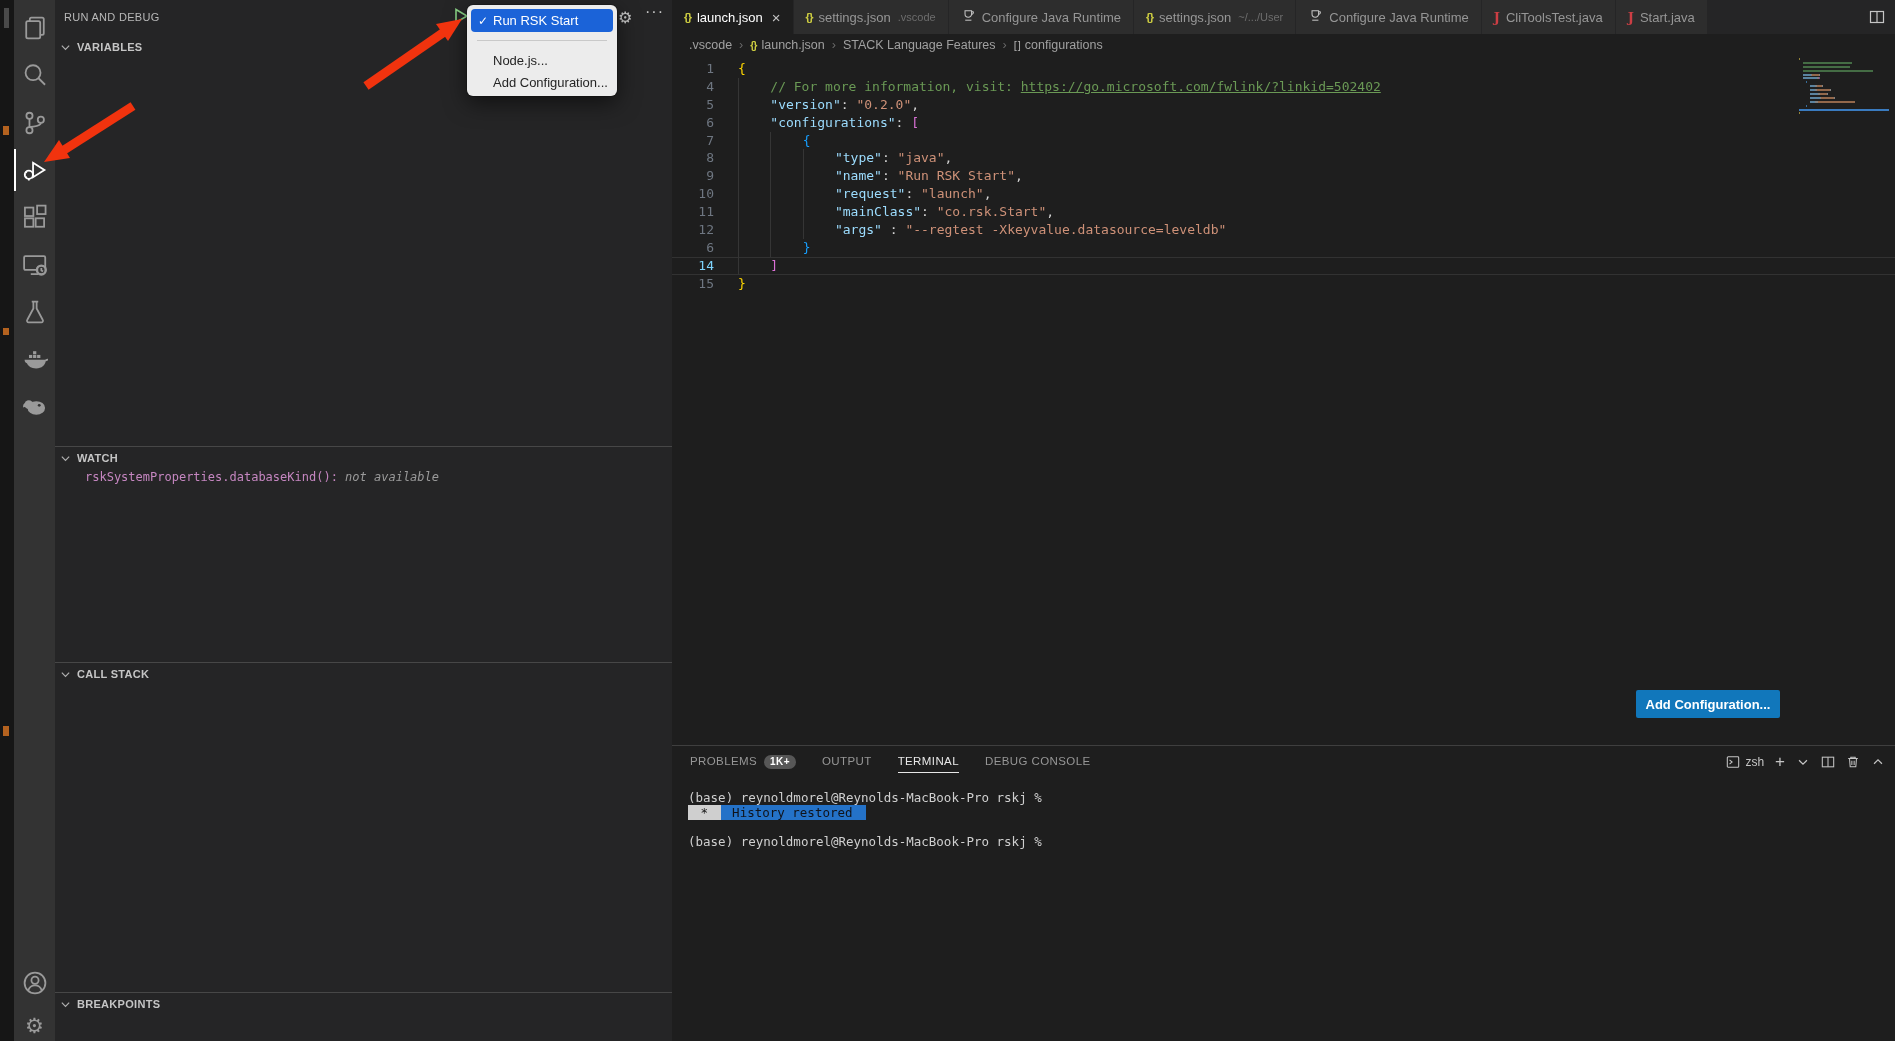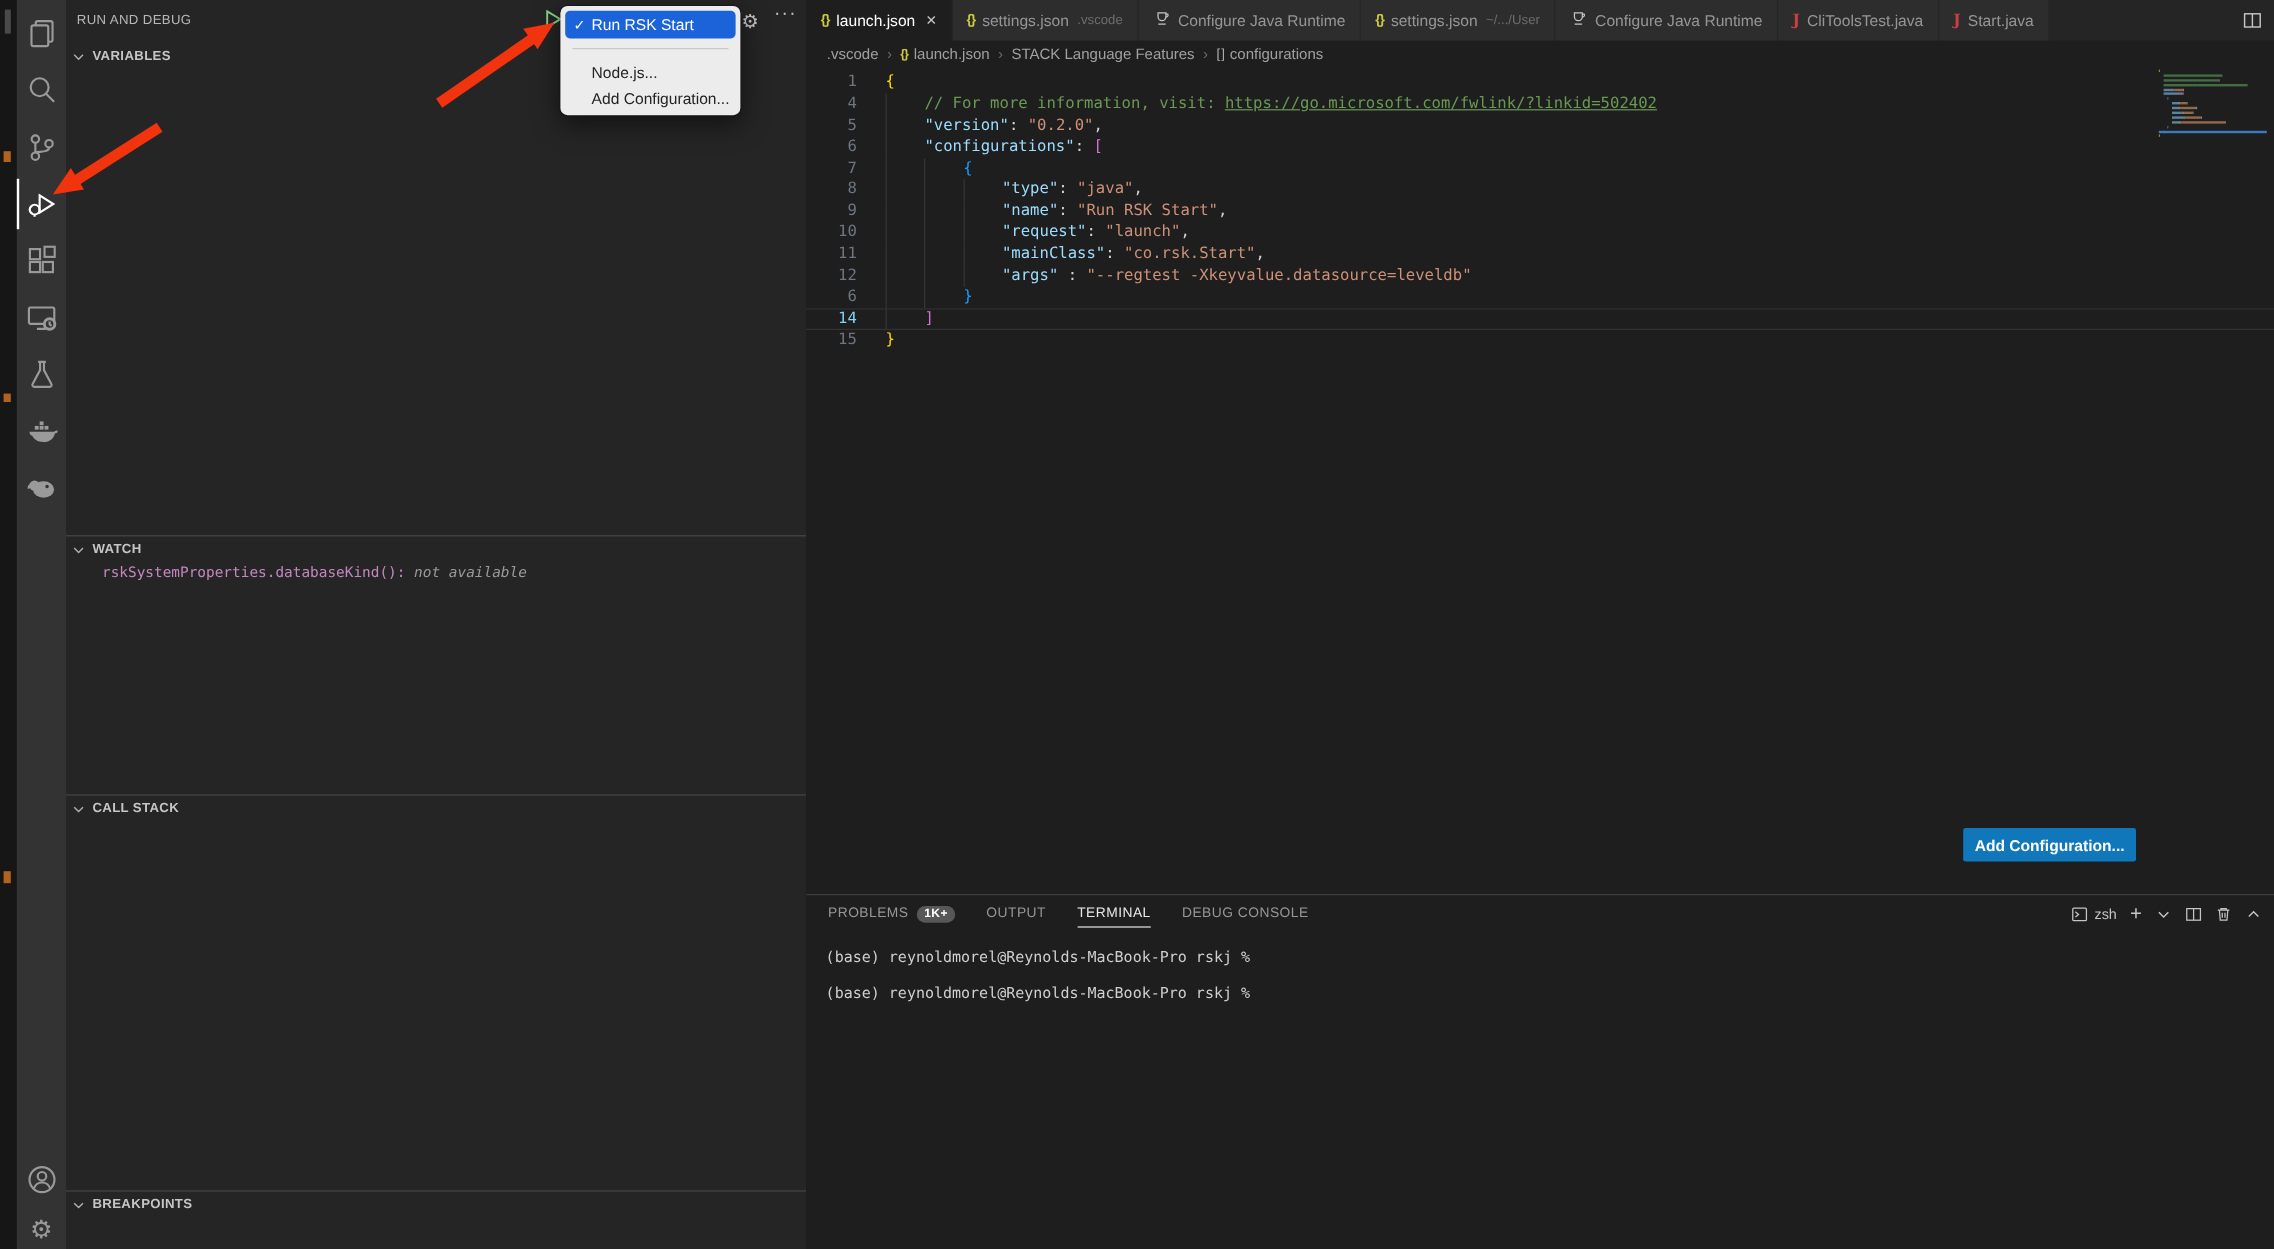--- a/index.html
+++ b/index.html
@@ -480,20 +480,21 @@
           <svg viewBox="0 0 16 16" fill="none" stroke="currentColor" stroke-width="1.2">
               <path d="M2.5 4h11M5.5 4V2.5h5V4M4 4l.8 9.5h6.4L12 4M6.7 6.5v4.8M9.3 6.5v4.8"></path>
             </svg>
           <svg viewBox="0 0 16 16" fill="none" stroke="currentColor" stroke-width="1.4">
               <path d="M3.5 10l4.5-4.5L12.5 10"></path>
             </svg>
         </div>
       </div>
       <div class="terminal" id="terminal">
           <div class="t-line">(base) reynoldmorel@Reynolds-MacBook-Pro rskj %</div>
+          <div class="t-line"><span class="t-star"> * </span><span class="t-hist"> History restored </span></div>
           <div class="t-line">&nbsp;</div>
           <div class="t-line">(base) reynoldmorel@Reynolds-MacBook-Pro rskj %</div>
         </div>
     </div>
   </main>
 
   <span class="dbg-play">
     <svg viewBox="0 0 18 18" fill="none" stroke="currentColor" stroke-width="1.6">
         <path d="M4 2.5 15 9 4 15.5z"></path>
       </svg>

